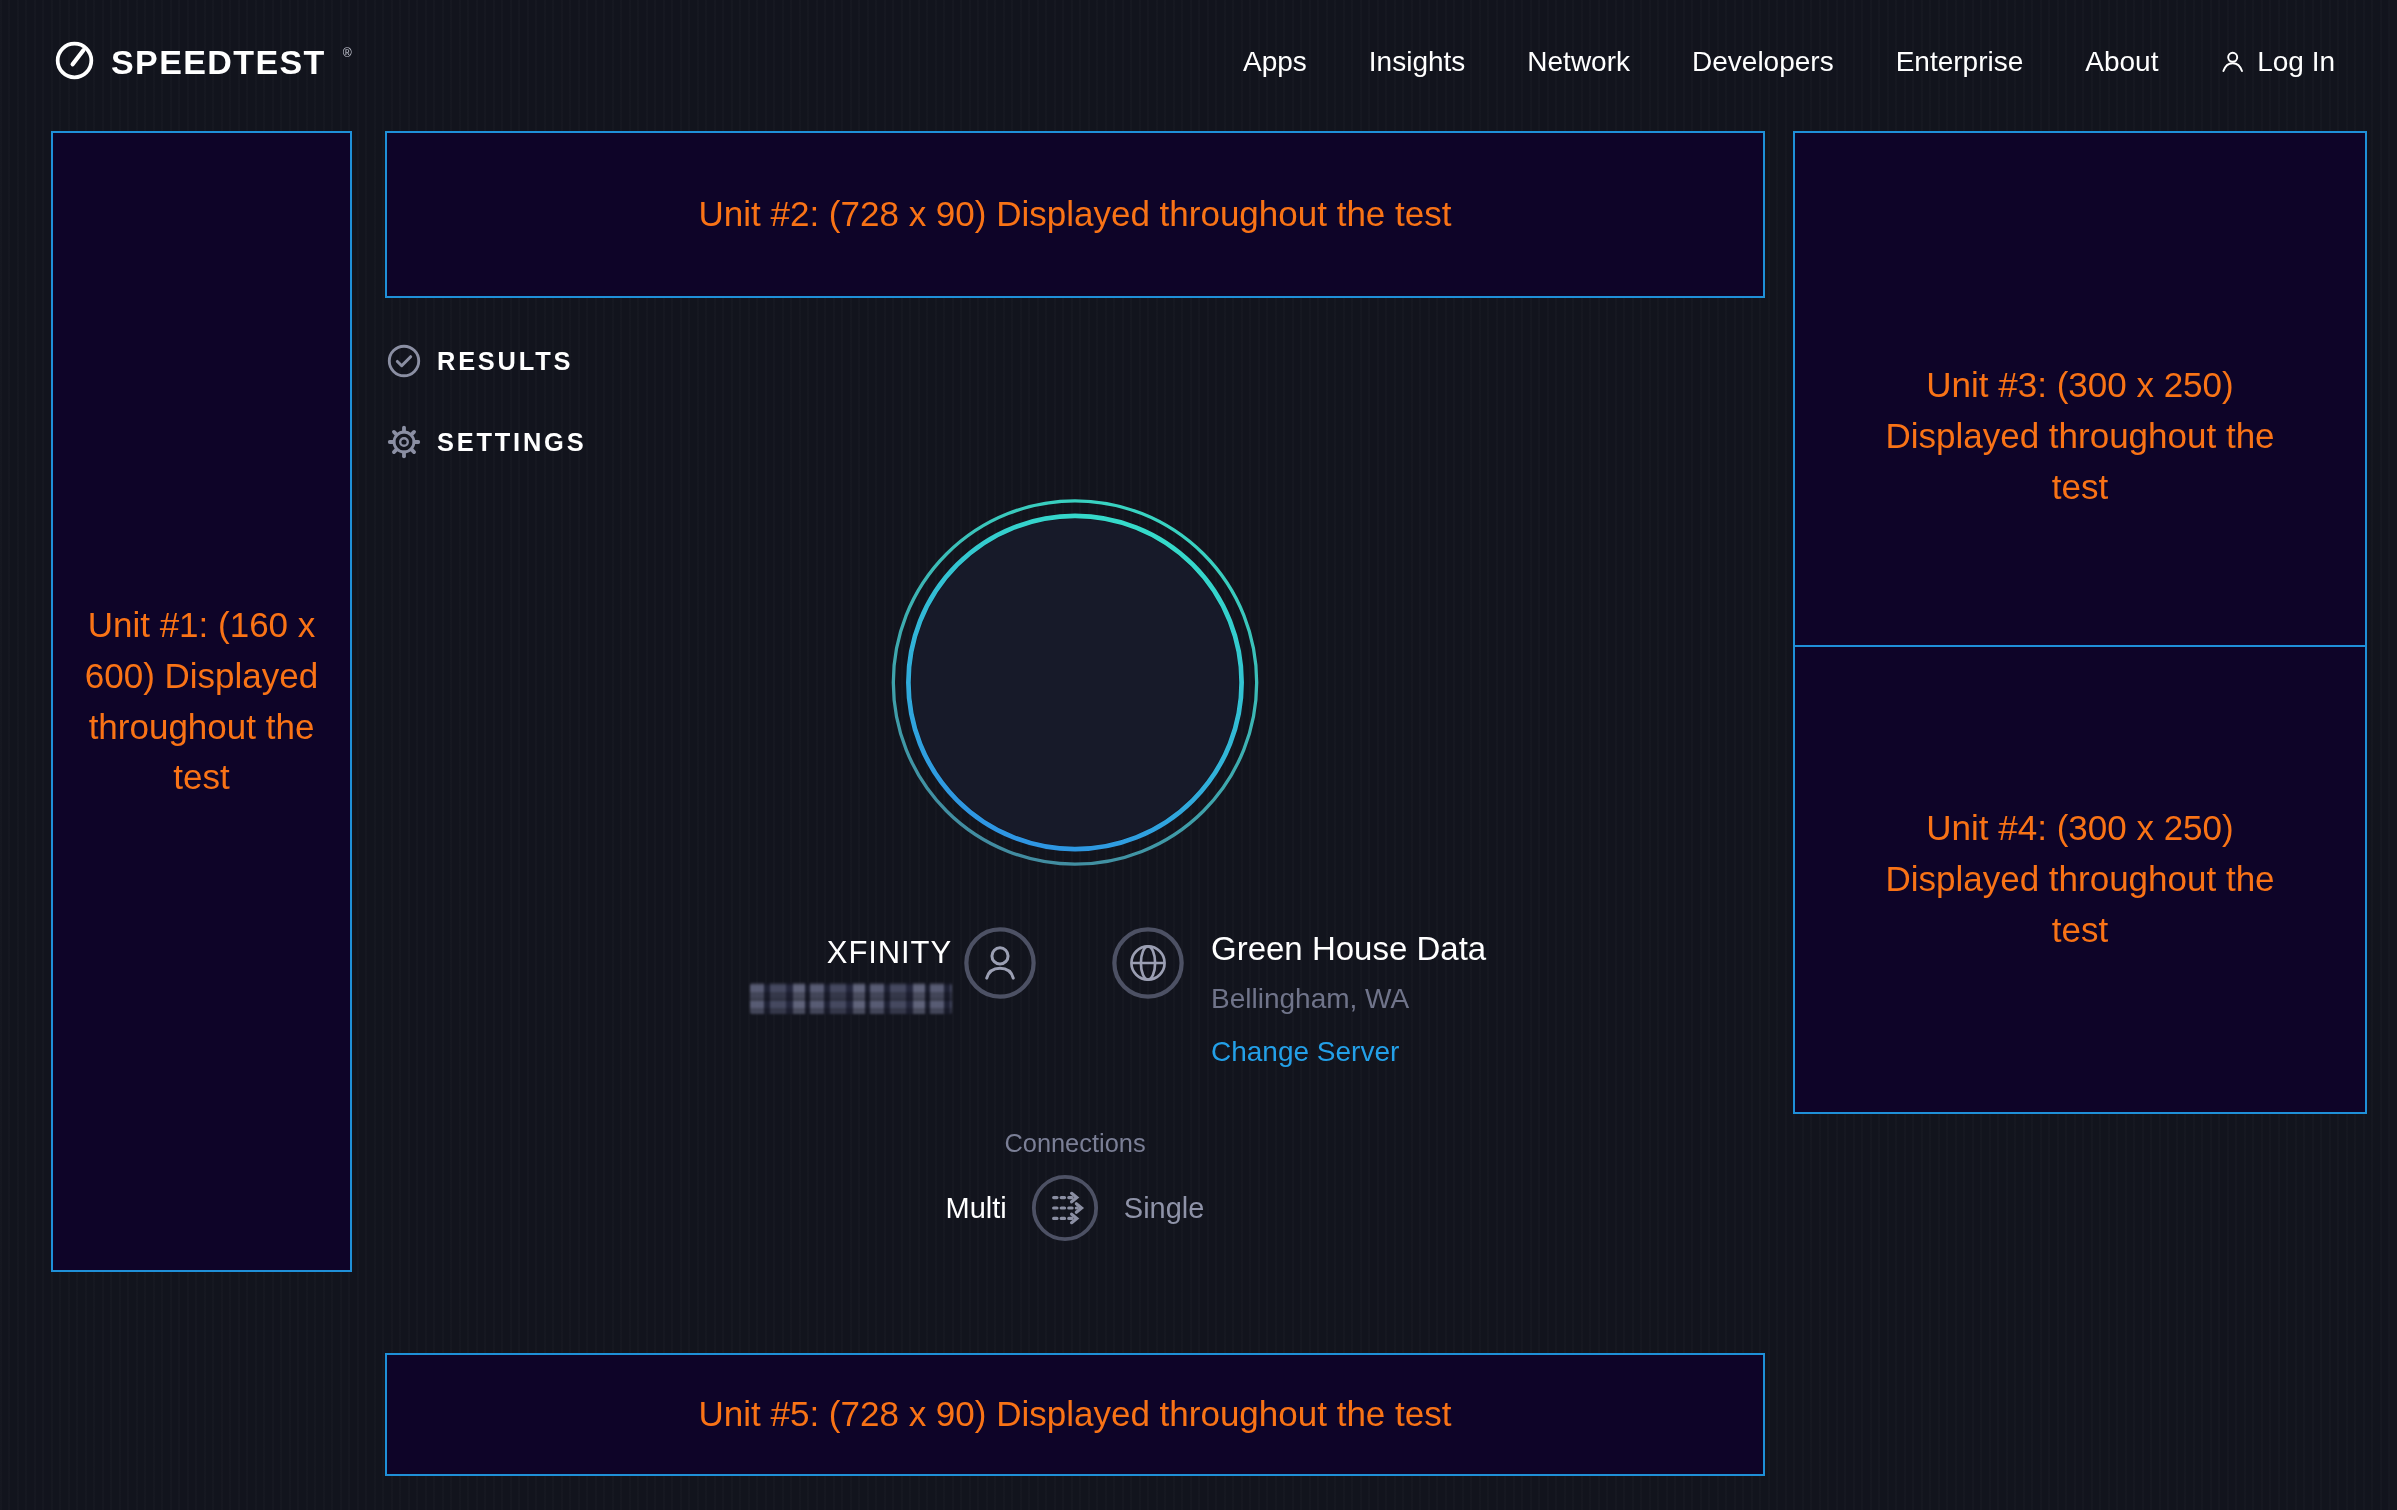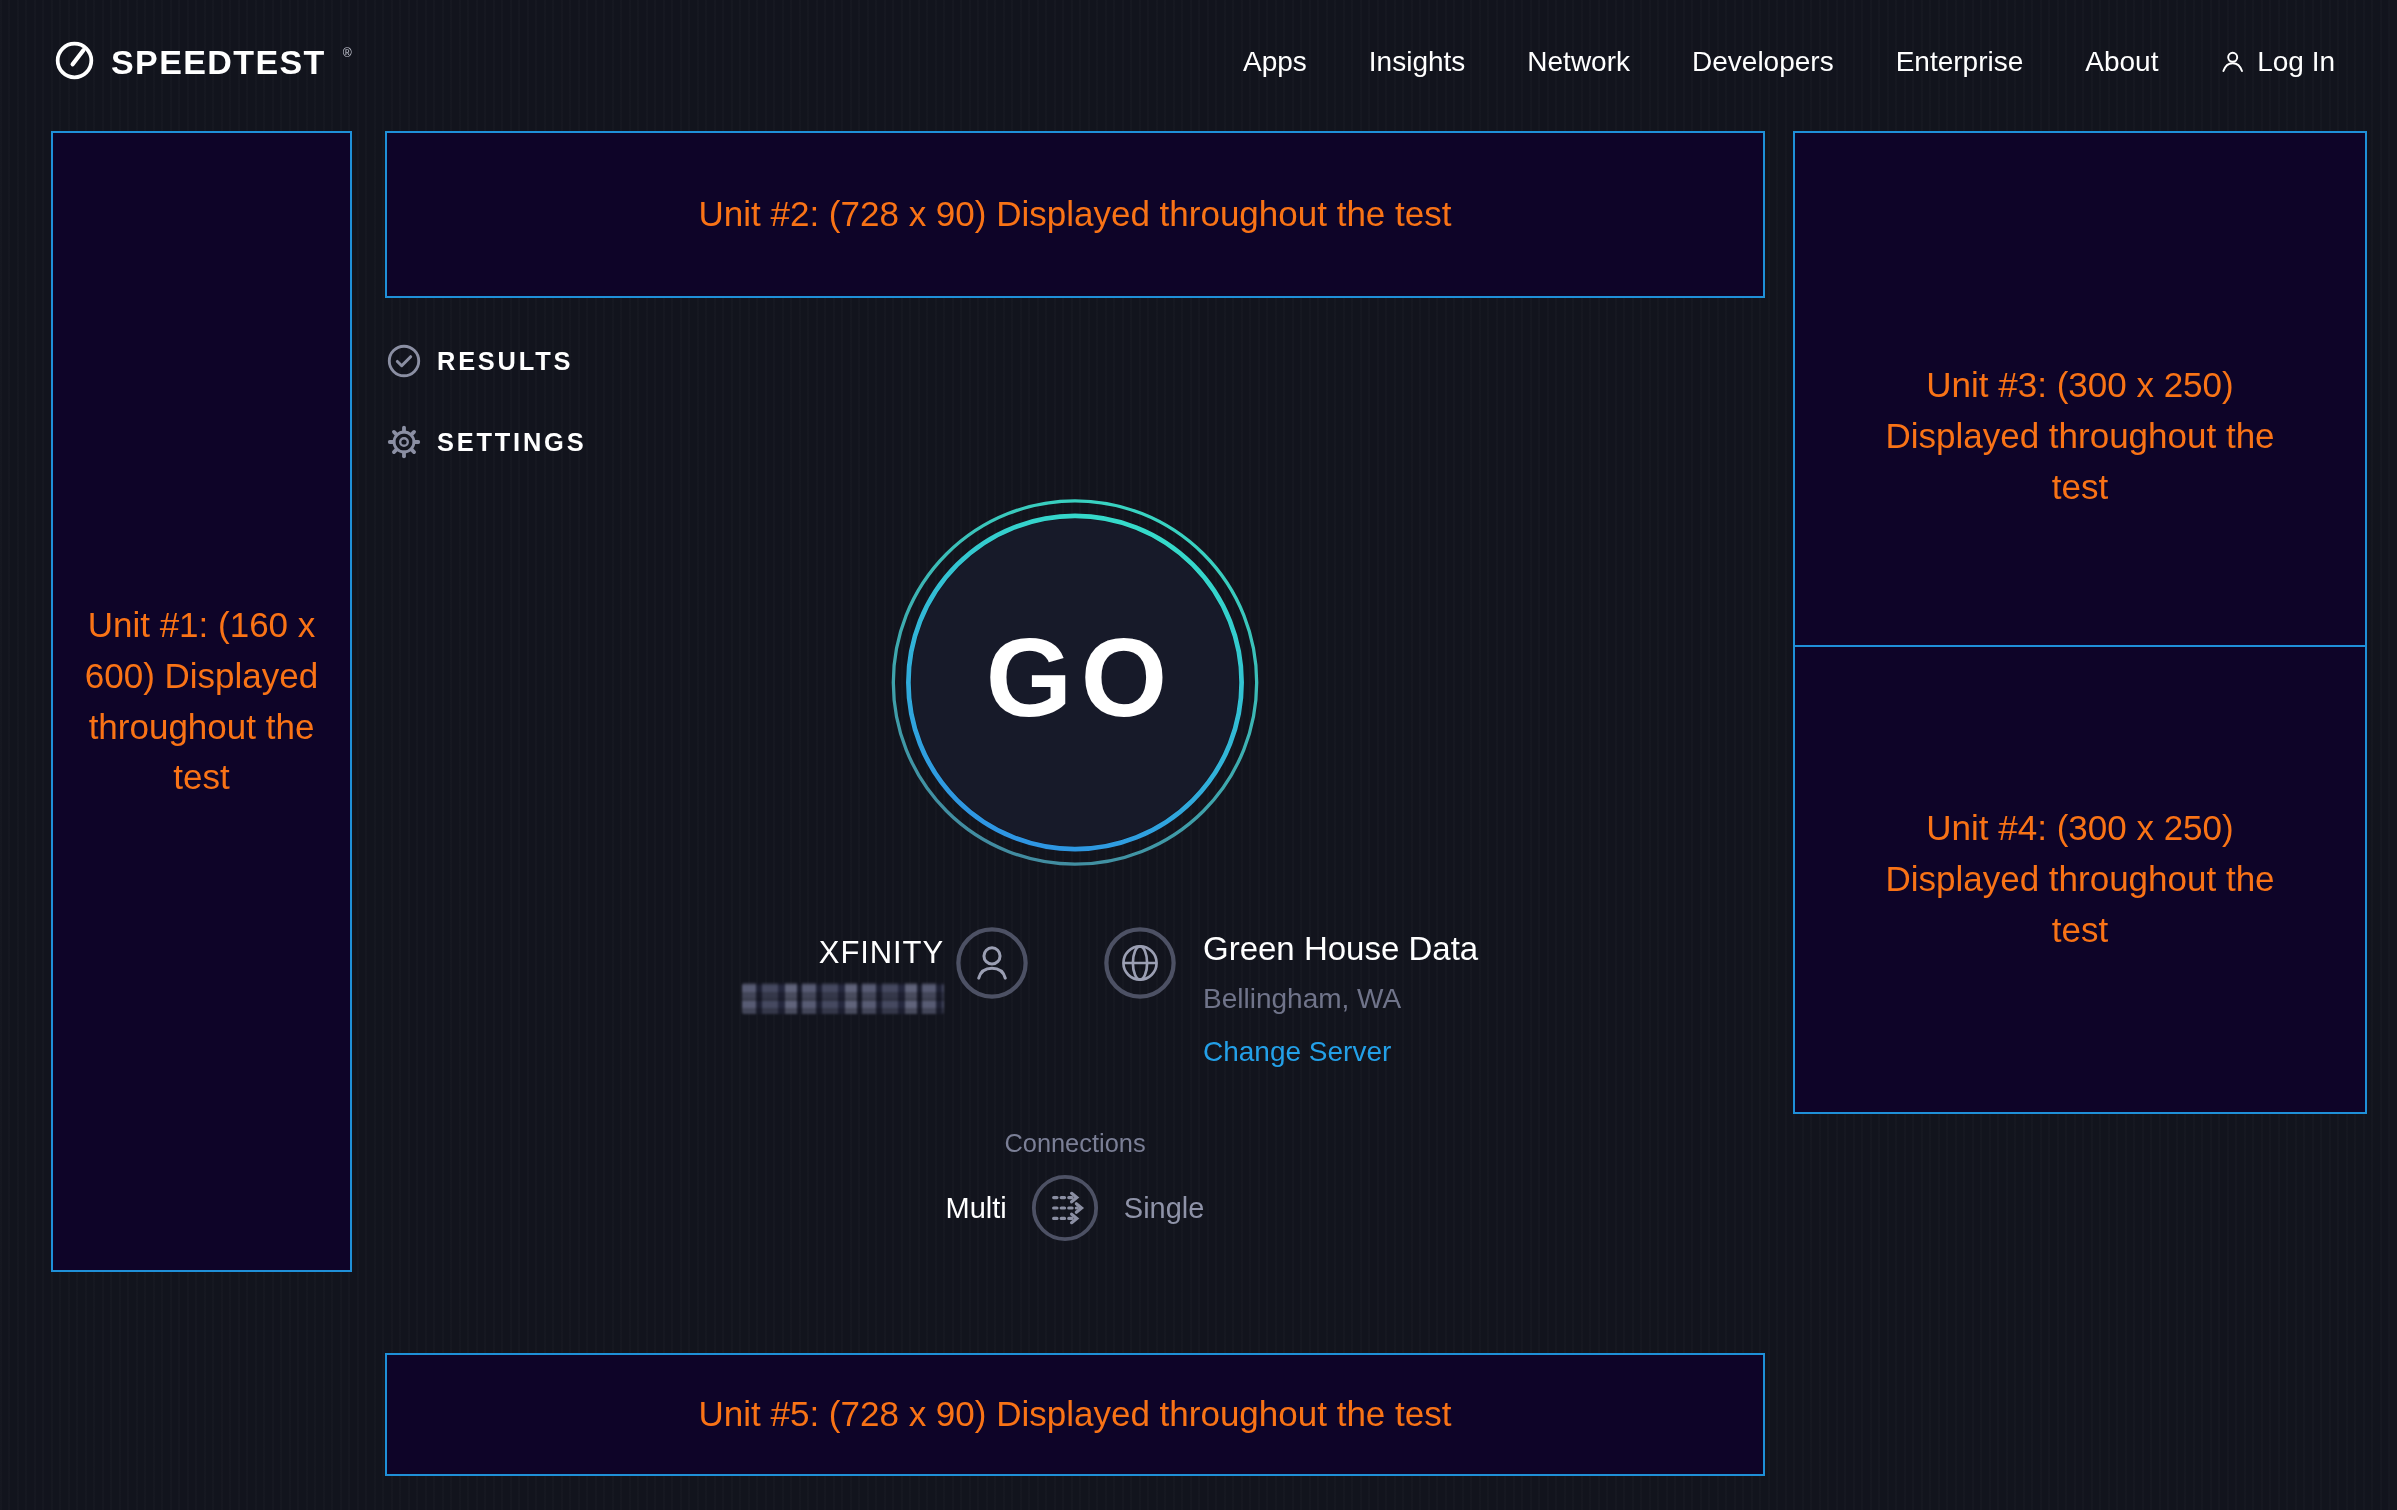--- a/index.html
+++ b/index.html
@@ -59,21 +59,21 @@
   .go-wrap{
     position:absolute;top:367px;left:50%;transform:translateX(-50%);
     width:369px;height:369px;cursor:pointer;
   }
   .go-wrap svg{position:absolute;inset:0;}
   .go-label{
     position:absolute;top:50%;left:50%;transform:translate(-47%,-54%);
     font-size:111px;font-weight:600;letter-spacing:8.5px;color:#fff;
   }
   
-  .server-row{position:absolute;top:796px;left:0;width:100%;height:165px;}
+  .server-row{position:absolute;top:796px;left:8px;width:100%;height:165px;}
   .isp{position:absolute;left:301px;top:7.5px;width:258px;text-align:right;}
   .isp-name{font-size:31px;font-weight:500;letter-spacing:0.9px;color:#fff;}
   .isp-redacted{
     margin:12.2px 0 0 auto;width:202px;height:31px;border-radius:1.9px;opacity:.75;
     background:
       repeating-linear-gradient(0deg, rgba(0,0,0,.25) 0 5.6px, transparent 5.6px 13px, rgba(0,0,0,.35) 13px 16px),
       repeating-linear-gradient(90deg, #6f7390 0 14px, #23263c 14px 20px, #565a76 20px 36px, #2b2e48 36px 43px, #7a7e9a 43px 55px, #1f2236 55px 60px);
     filter:blur(1.1px);
   }
   .round-icon{position:absolute;top:0;width:72px;height:72px;}
@@ -182,21 +182,20 @@
           </linearGradient>
           <linearGradient id="ringInner" x1="70%" y1="0%" x2="30%" y2="100%">
             <stop offset="0" stop-color="#36ddc9"></stop>
             <stop offset="1" stop-color="#2e93e4"></stop>
           </linearGradient>
         </defs>
         <circle cx="196" cy="196" r="174" fill="#171a29"></circle>
         <circle cx="196" cy="196" r="193" fill="none" stroke="url(#ringOuter)" stroke-width="3.5"></circle>
         <circle cx="196" cy="196" r="177" fill="none" stroke="url(#ringInner)" stroke-width="5"></circle>
       </svg>
-      <span class="go-label">GO</span>
     </div>
 
     <div class="server-row">
       <div class="isp">
         <div class="isp-name">XFINITY</div>
         <div class="isp-redacted"></div>
       </div>
 
       <span class="round-icon icon-person">
         <svg width="72" height="72" viewBox="0 0 76 76" fill="none">

